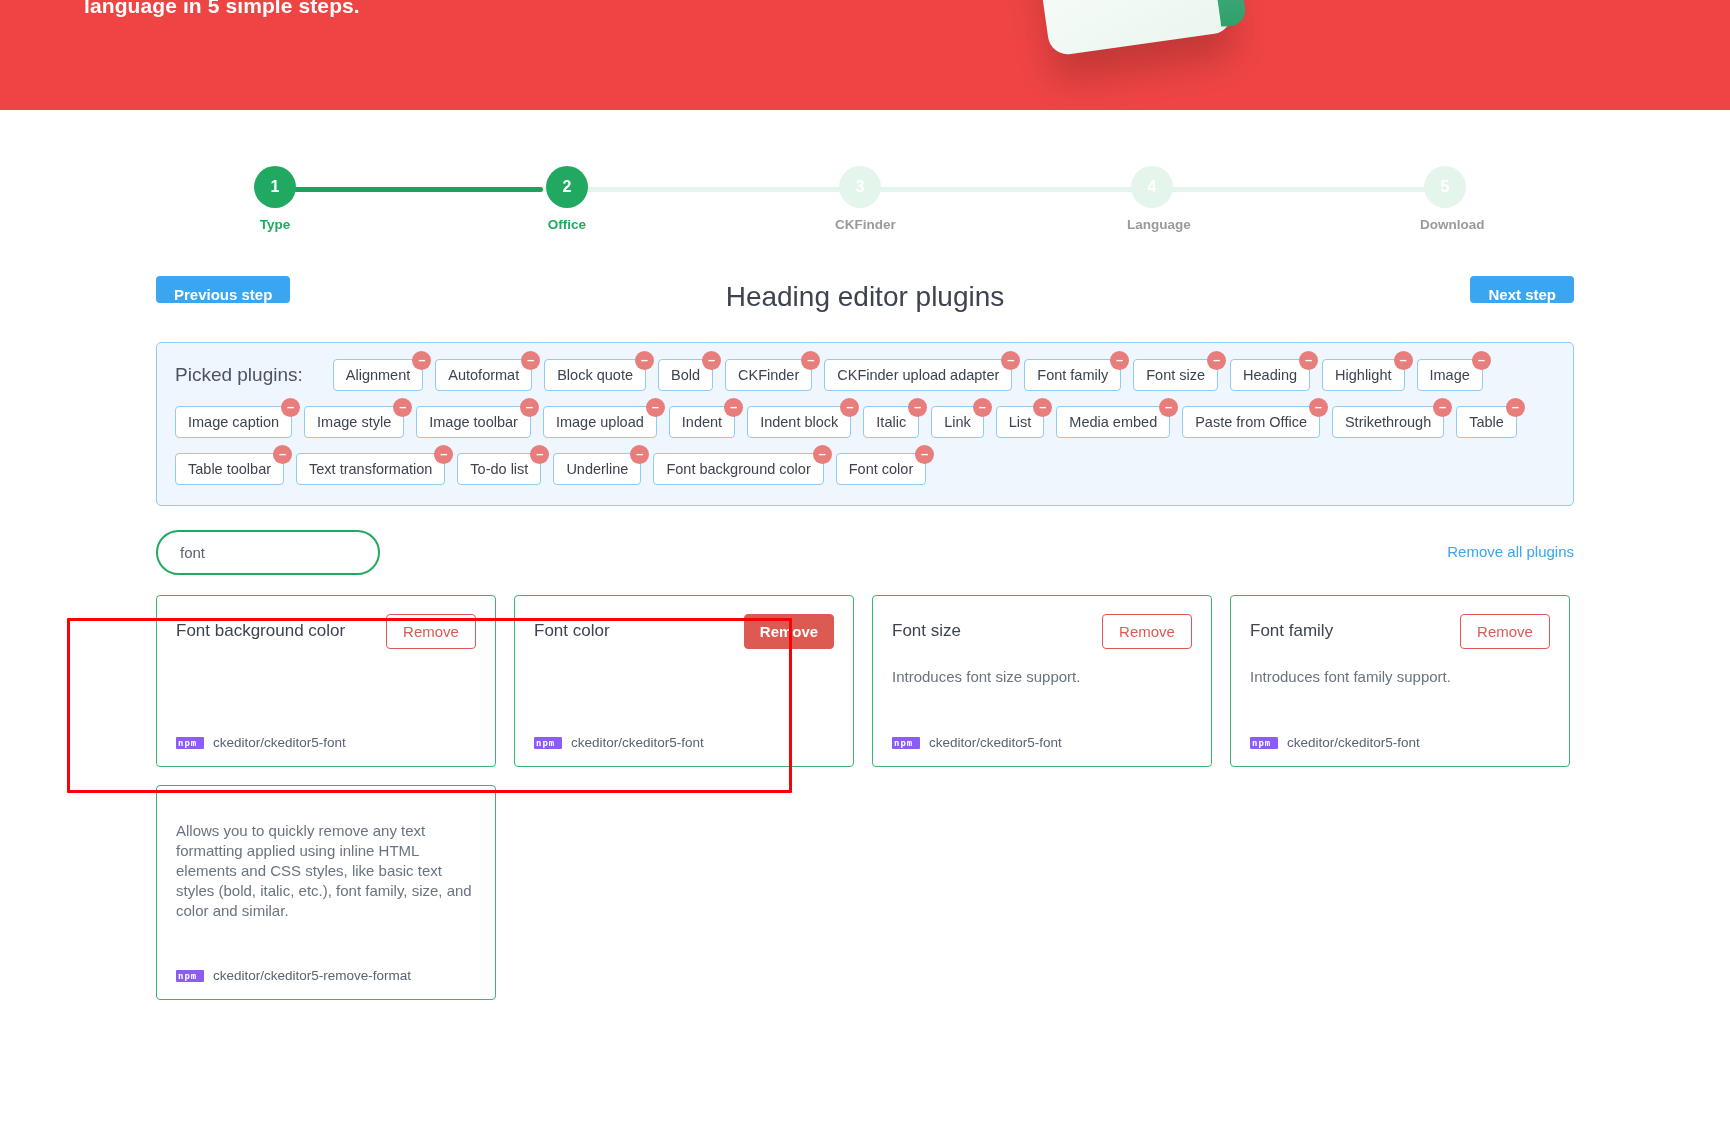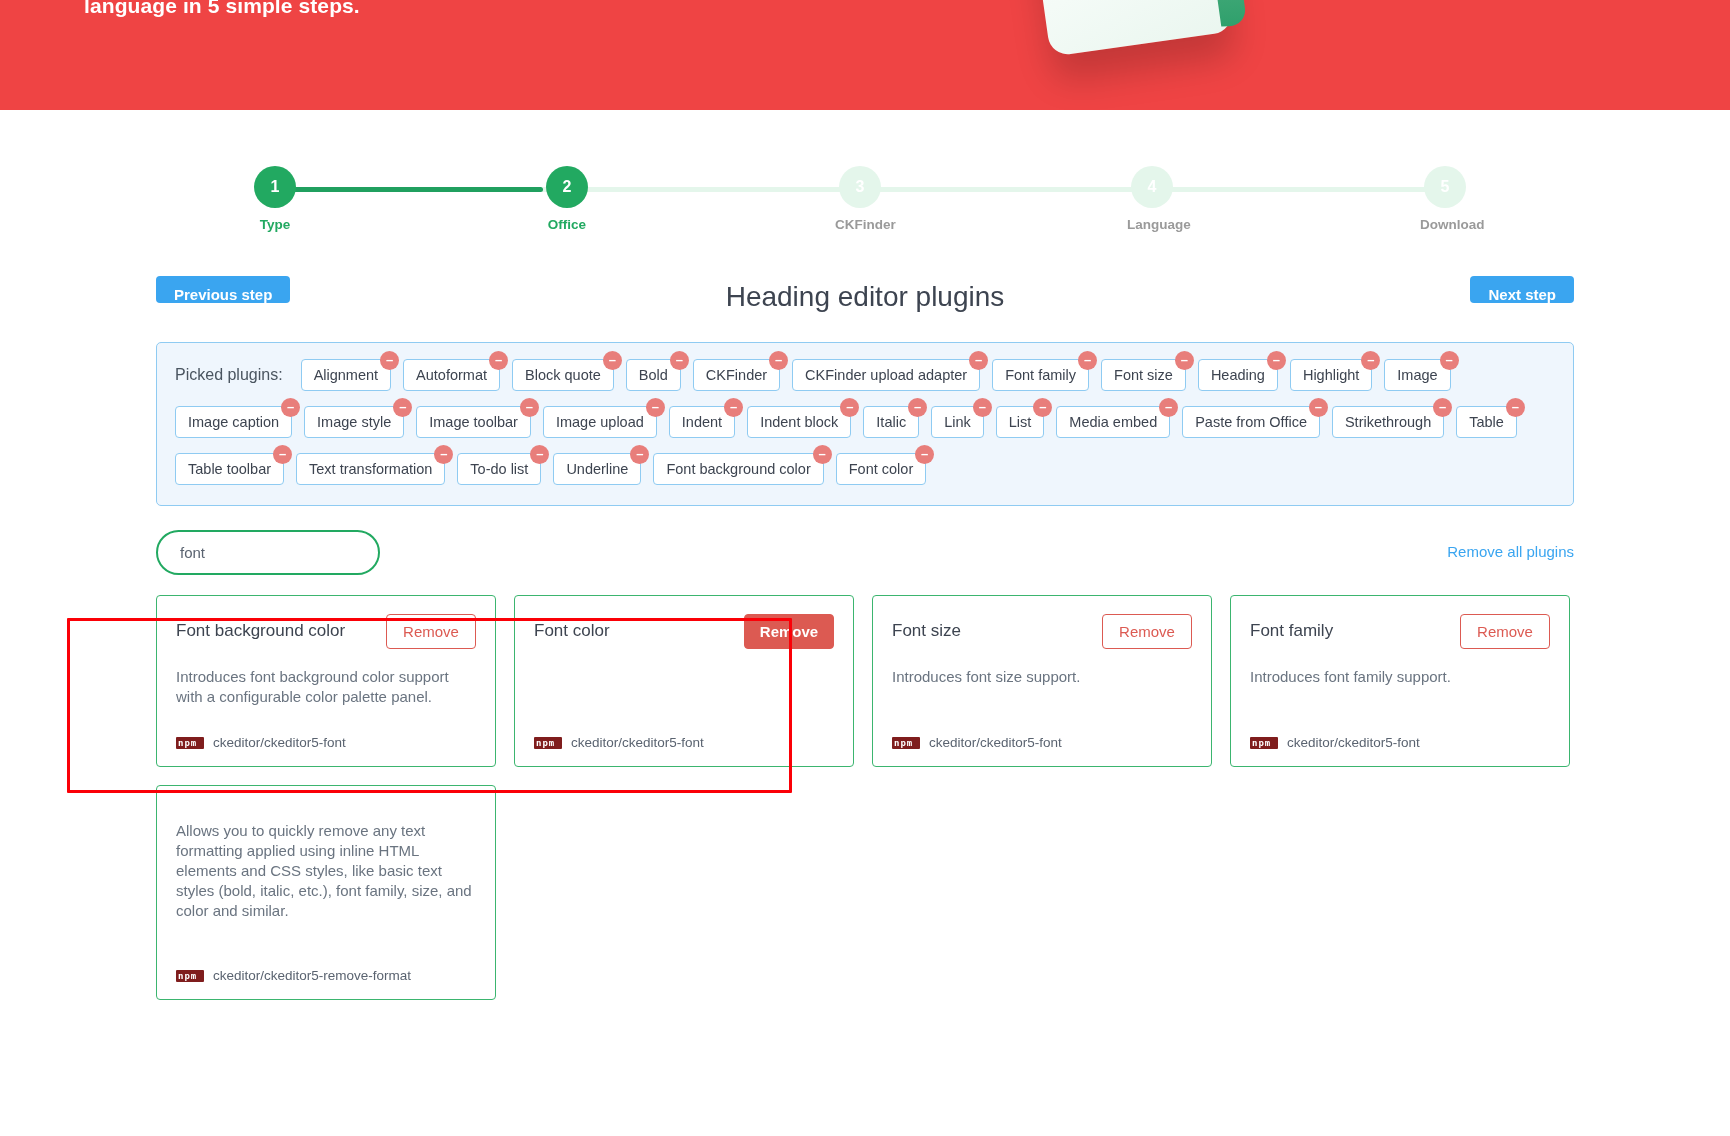--- a/index.html
+++ b/index.html
@@ -136,23 +136,23 @@
     background:#eff6fd;
     border:1px solid #8fcbf2;
     border-radius:5px;
     padding:16px 18px 20px 18px;
     display:flex;
     flex-wrap:wrap;
     align-items:center;
     gap:15px 12px;
   }
   .picked-label {
-    font-size:16px;
+    font-size:19px;
     color:#4a5560;
-    margin-right:6px;
+    margin-right:18px;
   }
   .chip {
     position:relative;
     display:inline-block;
     background:#ffffff;
     border:1px solid #8fcbf2;
     border-radius:4px;
     padding:7px 12px;
     font-size:14.5px;
     color:#3d4450;
@@ -253,21 +253,21 @@
     left:19px; bottom:16px;
     display:flex;
     align-items:center;
     gap:9px;
     font-size:13.5px;
     color:#5a6370;
   }
   .npm-logo {
     display:inline-block;
     width:28px; height:12px;
-    background:#7f1d1d;
+    background:#8b5cf6;
     border-radius:1px;
     position:relative;
   }
   .npm-logo span {
     position:absolute;
     color:#ffffff;
     font-family:"DejaVu Sans Mono", monospace;
     font-size:9px;
     font-weight:bold;
     line-height:12px;
@@ -332,21 +332,20 @@
   <input class="search-input" type="text" value="font" style="">
   <a class="remove-all" href="#">Remove all plugins</a>
 </div>
 
 <div class="cards" id="cards-container">
     <div class="card">
       <div class="card-head">
         <div class="card-title">Font background color</div>
         <div class="card-btn remove">Remove</div>
       </div>
-      <div class="card-desc">Introduces font background color support with a configurable color palette panel.</div>
       <div class="card-pkg">
         <span class="npm-logo">
           <span>npm</span>
         </span>
         <span>ckeditor/ckeditor5-font</span>
       </div>
     </div>
     <div class="card">
       <div class="card-head">
         <div class="card-title">Font color</div>

